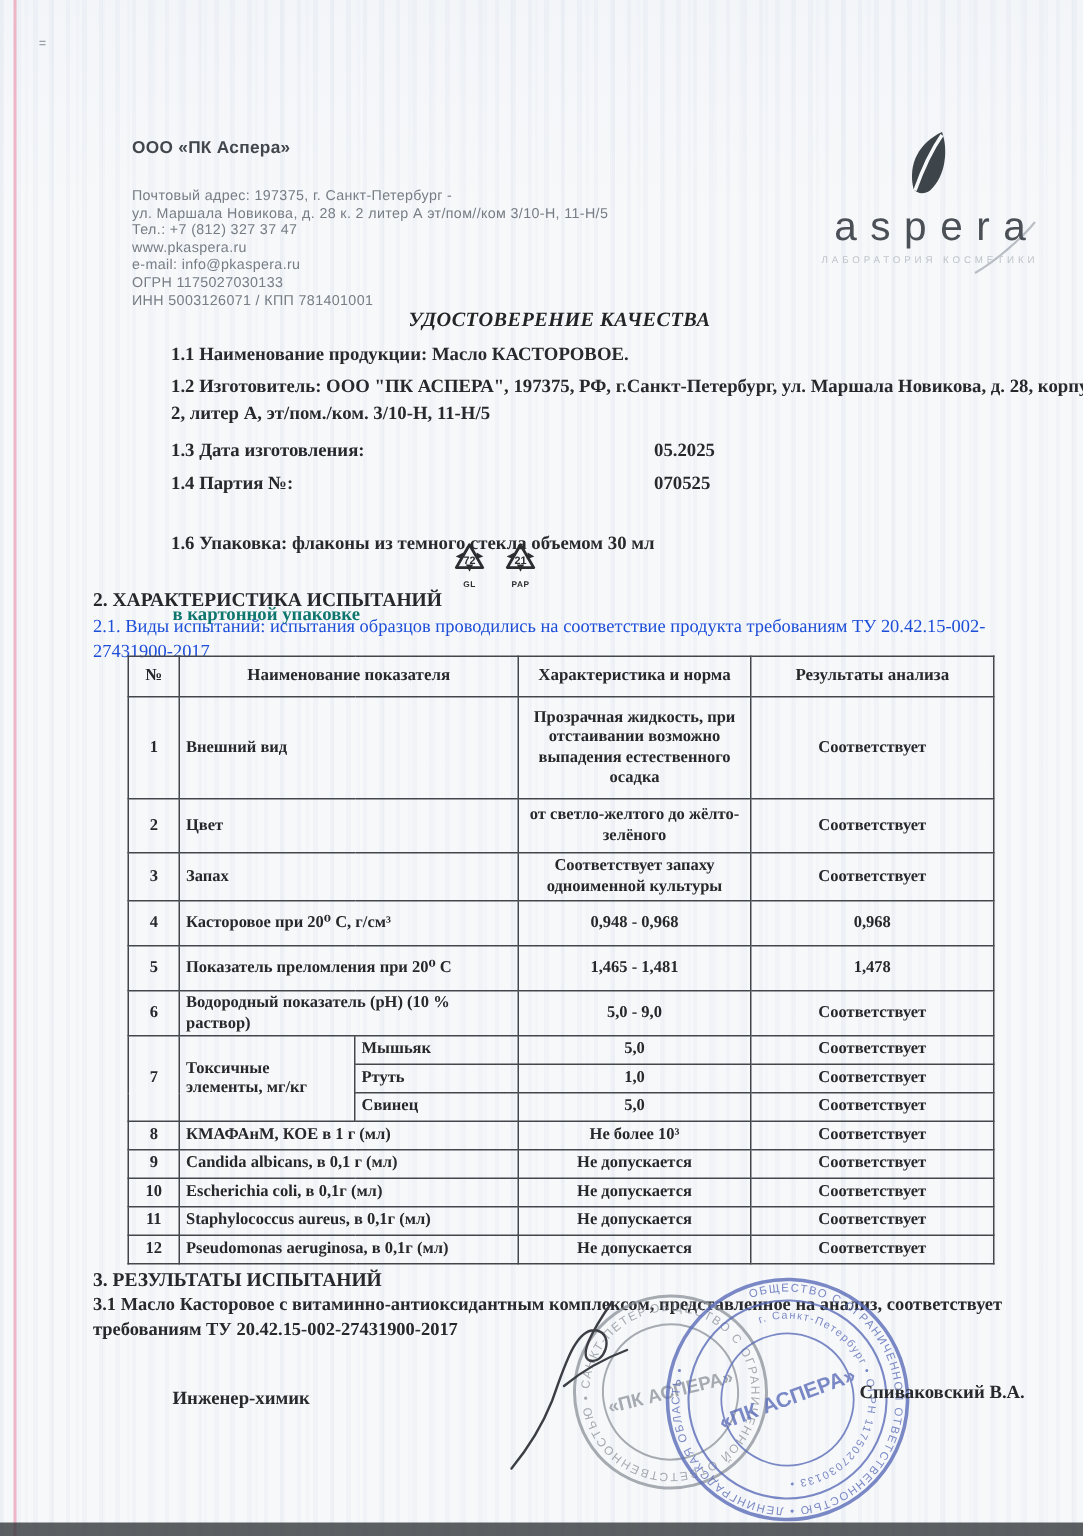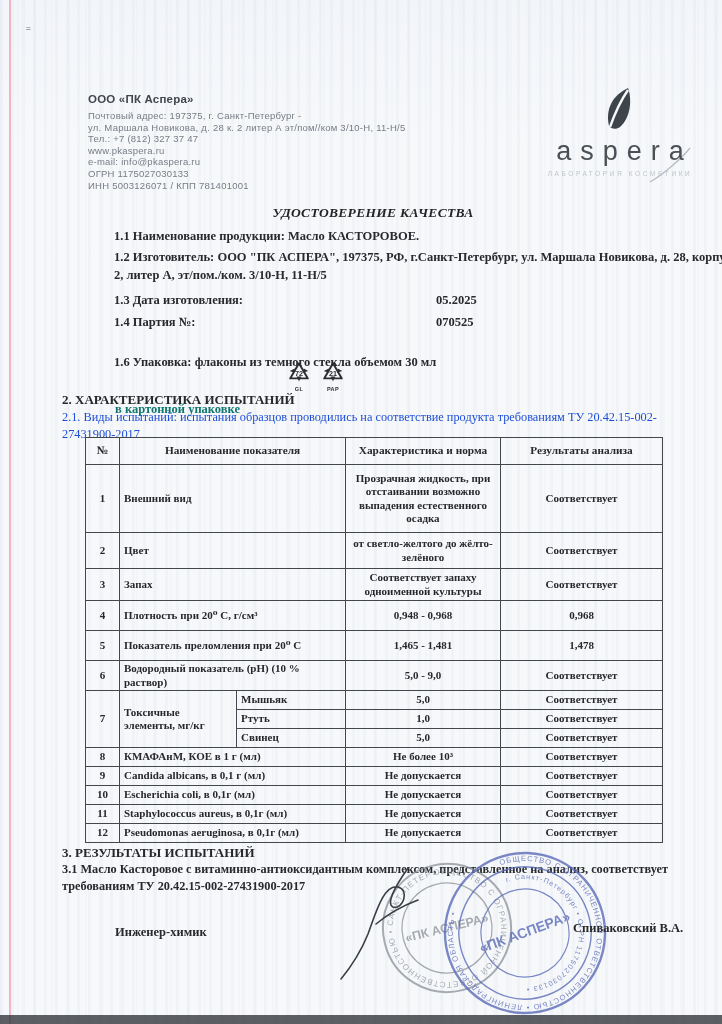--- a/index.html
+++ b/index.html
@@ -12,36 +12,36 @@
       repeating-linear-gradient(90deg, rgba(198,210,226,.14) 0 3px, rgba(255,255,255,0) 3px 11px),
       repeating-linear-gradient(90deg, rgba(205,216,230,.10) 0 2px, rgba(255,255,255,0) 2px 17px),
       linear-gradient(180deg, rgba(235,240,246,.35), rgba(255,255,255,0) 140px);}
   .edge-pink{position:absolute;left:9px;top:0;bottom:0;width:2px;background:rgba(233,128,158,.55);}
   .bottom-edge{position:absolute;left:0;right:0;top:1015px;height:9px;background:#34383c;opacity:.8;}
   .topleft-mark{position:absolute;left:26px;top:24px;font:700 8px "Liberation Sans",sans-serif;color:#9aa0a8;}
   .corner-artifact{position:absolute;left:648px;top:146px;}
 
   
   .letterhead{position:absolute;left:88px;top:93px;}
-  .company{font:700 11.5px "Liberation Sans","DejaVu Sans",sans-serif;color:#41474d;margin-bottom:5px;letter-spacing:.2px;}
+  .company{font:700 11.5px "Liberation Sans","DejaVu Sans",sans-serif;color:#41474d;margin-bottom:20px;letter-spacing:.2px;}
   .contact-line{font:400 9.5px "Liberation Sans","DejaVu Sans",sans-serif;color:#767d85;line-height:11.6px;letter-spacing:.25px;}
   .logo{position:absolute;left:540px;top:86px;width:160px;text-align:center;}
   .logo-leaf{display:block;margin:0 auto 2px auto;}
   .brand{font:400 27px "Liberation Sans","DejaVu Sans",sans-serif;color:#4a5056;letter-spacing:9px;text-indent:9px;}
   .tagline{font:400 6.5px "Liberation Sans","DejaVu Sans",sans-serif;color:#bfc5cb;letter-spacing:2.6px;margin-top:3px;}
 
   
   .doc-title{position:absolute;left:12px;top:205px;width:722px;text-align:center;
     font-style:italic;font-weight:700;font-size:13.5px;letter-spacing:.3px;color:#222426;}
   .item{position:absolute;left:78px;font-size:12.5px;font-weight:600;line-height:18px;color:#27292c;margin-left:36px;}
   .item b{font-weight:700;}
   .item .val{position:absolute;white-space:nowrap;font-weight:600;}
   .i12{width:620px;}
   .pack-note{position:absolute;left:115px;top:374px;font-size:12.5px;font-weight:600;color:#0f766e;margin-top:28px;}
-  .recycle-group{position:absolute;left:286px;top:360px;display:flex;gap:8px;}
+  .recycle-group{position:absolute;left:300px;top:360px;display:flex;gap:8px;}
   .recycle{text-align:center;}
   .recycle .rlabel{font:700 5.5px "Liberation Sans",sans-serif;color:#2b2d30;margin-top:-2px;letter-spacing:.4px;}
 
   
   .s2-head{position:absolute;left:62px;top:392px;font-size:13px;font-weight:700;color:#26282b;}
   .s2-intro{position:absolute;left:62px;top:409px;width:612px;font-size:12.3px;font-weight:400;line-height:16.5px;color:#1d4ed8;}
 
   table.spec{position:absolute;left:85px;top:437px;border-collapse:collapse;table-layout:fixed;width:577px;
     font-size:11px;font-weight:600;color:#26282b;}
   table.spec td,table.spec th{border:1px solid #43474c;padding:1px 4px;line-height:13.5px;vertical-align:middle;}
@@ -167,21 +167,21 @@
       <td class="c">Соответствует</td>
     </tr>
     <tr class="h32">
       <td class="c">3</td>
       <td class="l" colspan="2">Запах</td>
       <td class="c">Соответствует запаху одноименной культуры</td>
       <td class="c">Соответствует</td>
     </tr>
     <tr class="h30">
       <td class="c">4</td>
-      <td class="l" colspan="2">Плотность при 20⁰ С, г/см³</td>
+      <td class="l" colspan="2">Касторовое при 20⁰ С, г/см³</td>
       <td class="c">0,948 - 0,968</td>
       <td class="c">0,968</td>
     </tr>
     <tr class="h30">
       <td class="c">5</td>
       <td class="l" colspan="2">Показатель преломления при 20⁰ С</td>
       <td class="c">1,465 - 1,481</td>
       <td class="c">1,478</td>
     </tr>
     <tr class="h30">

